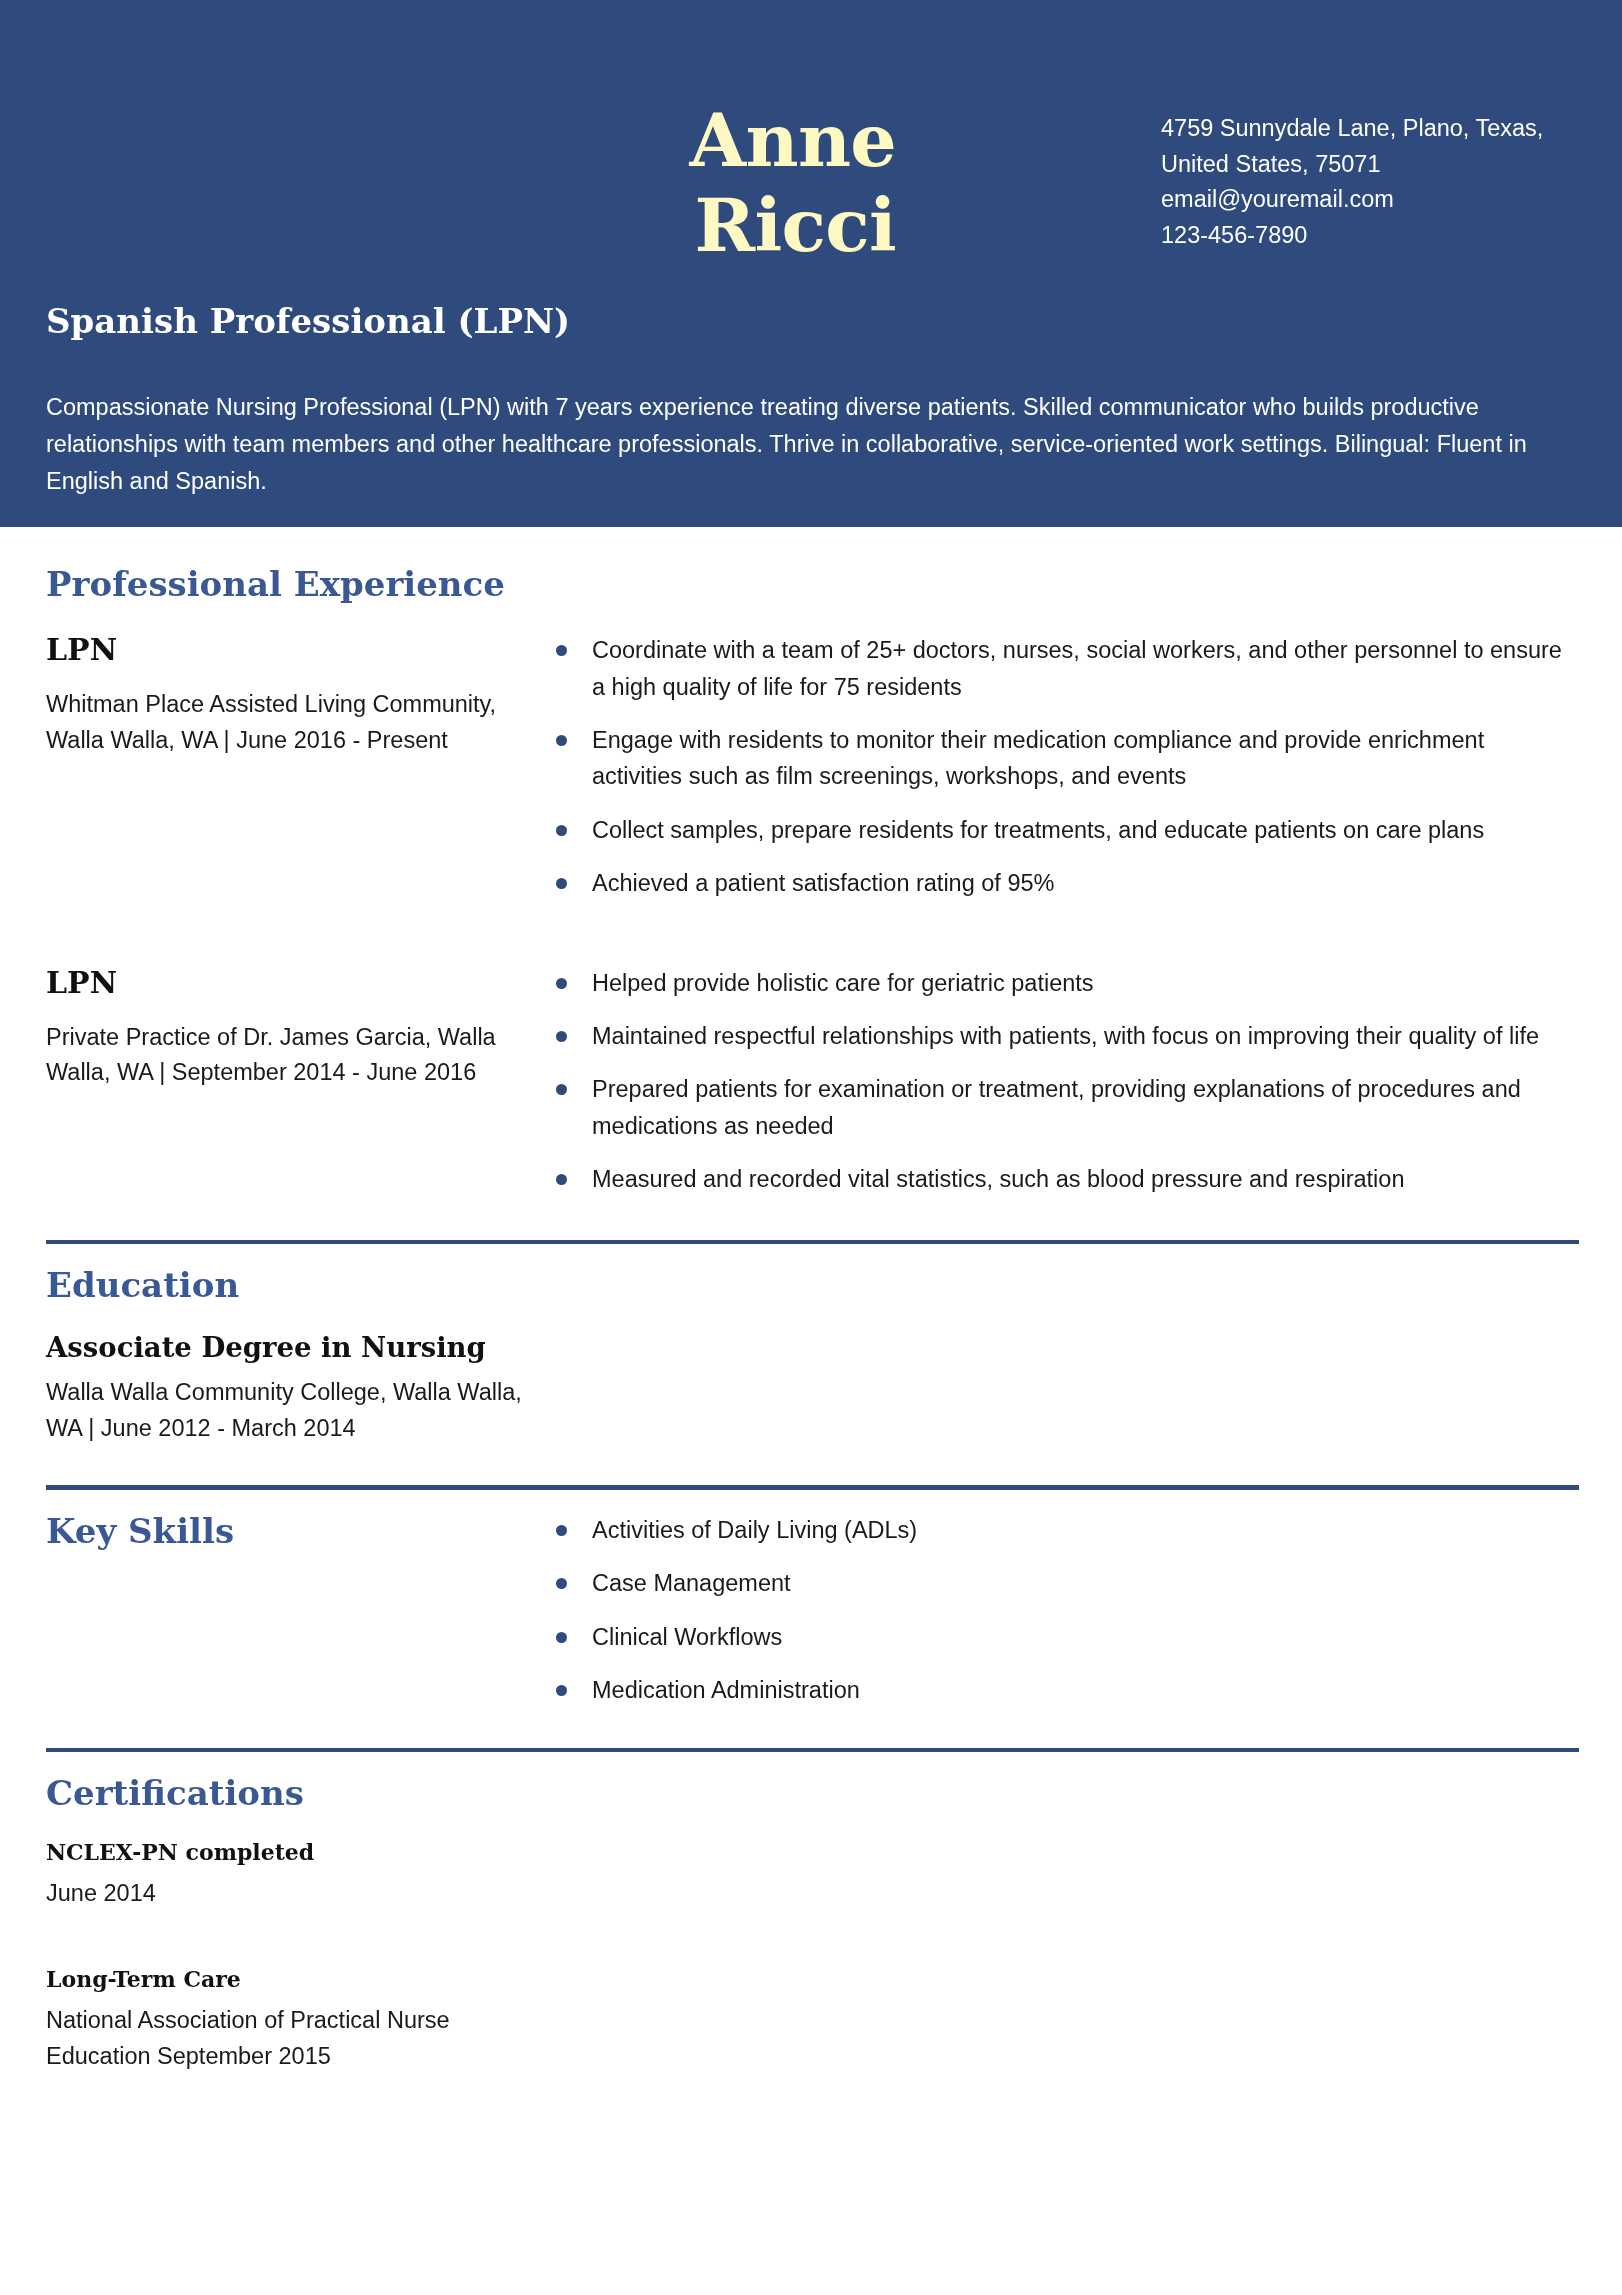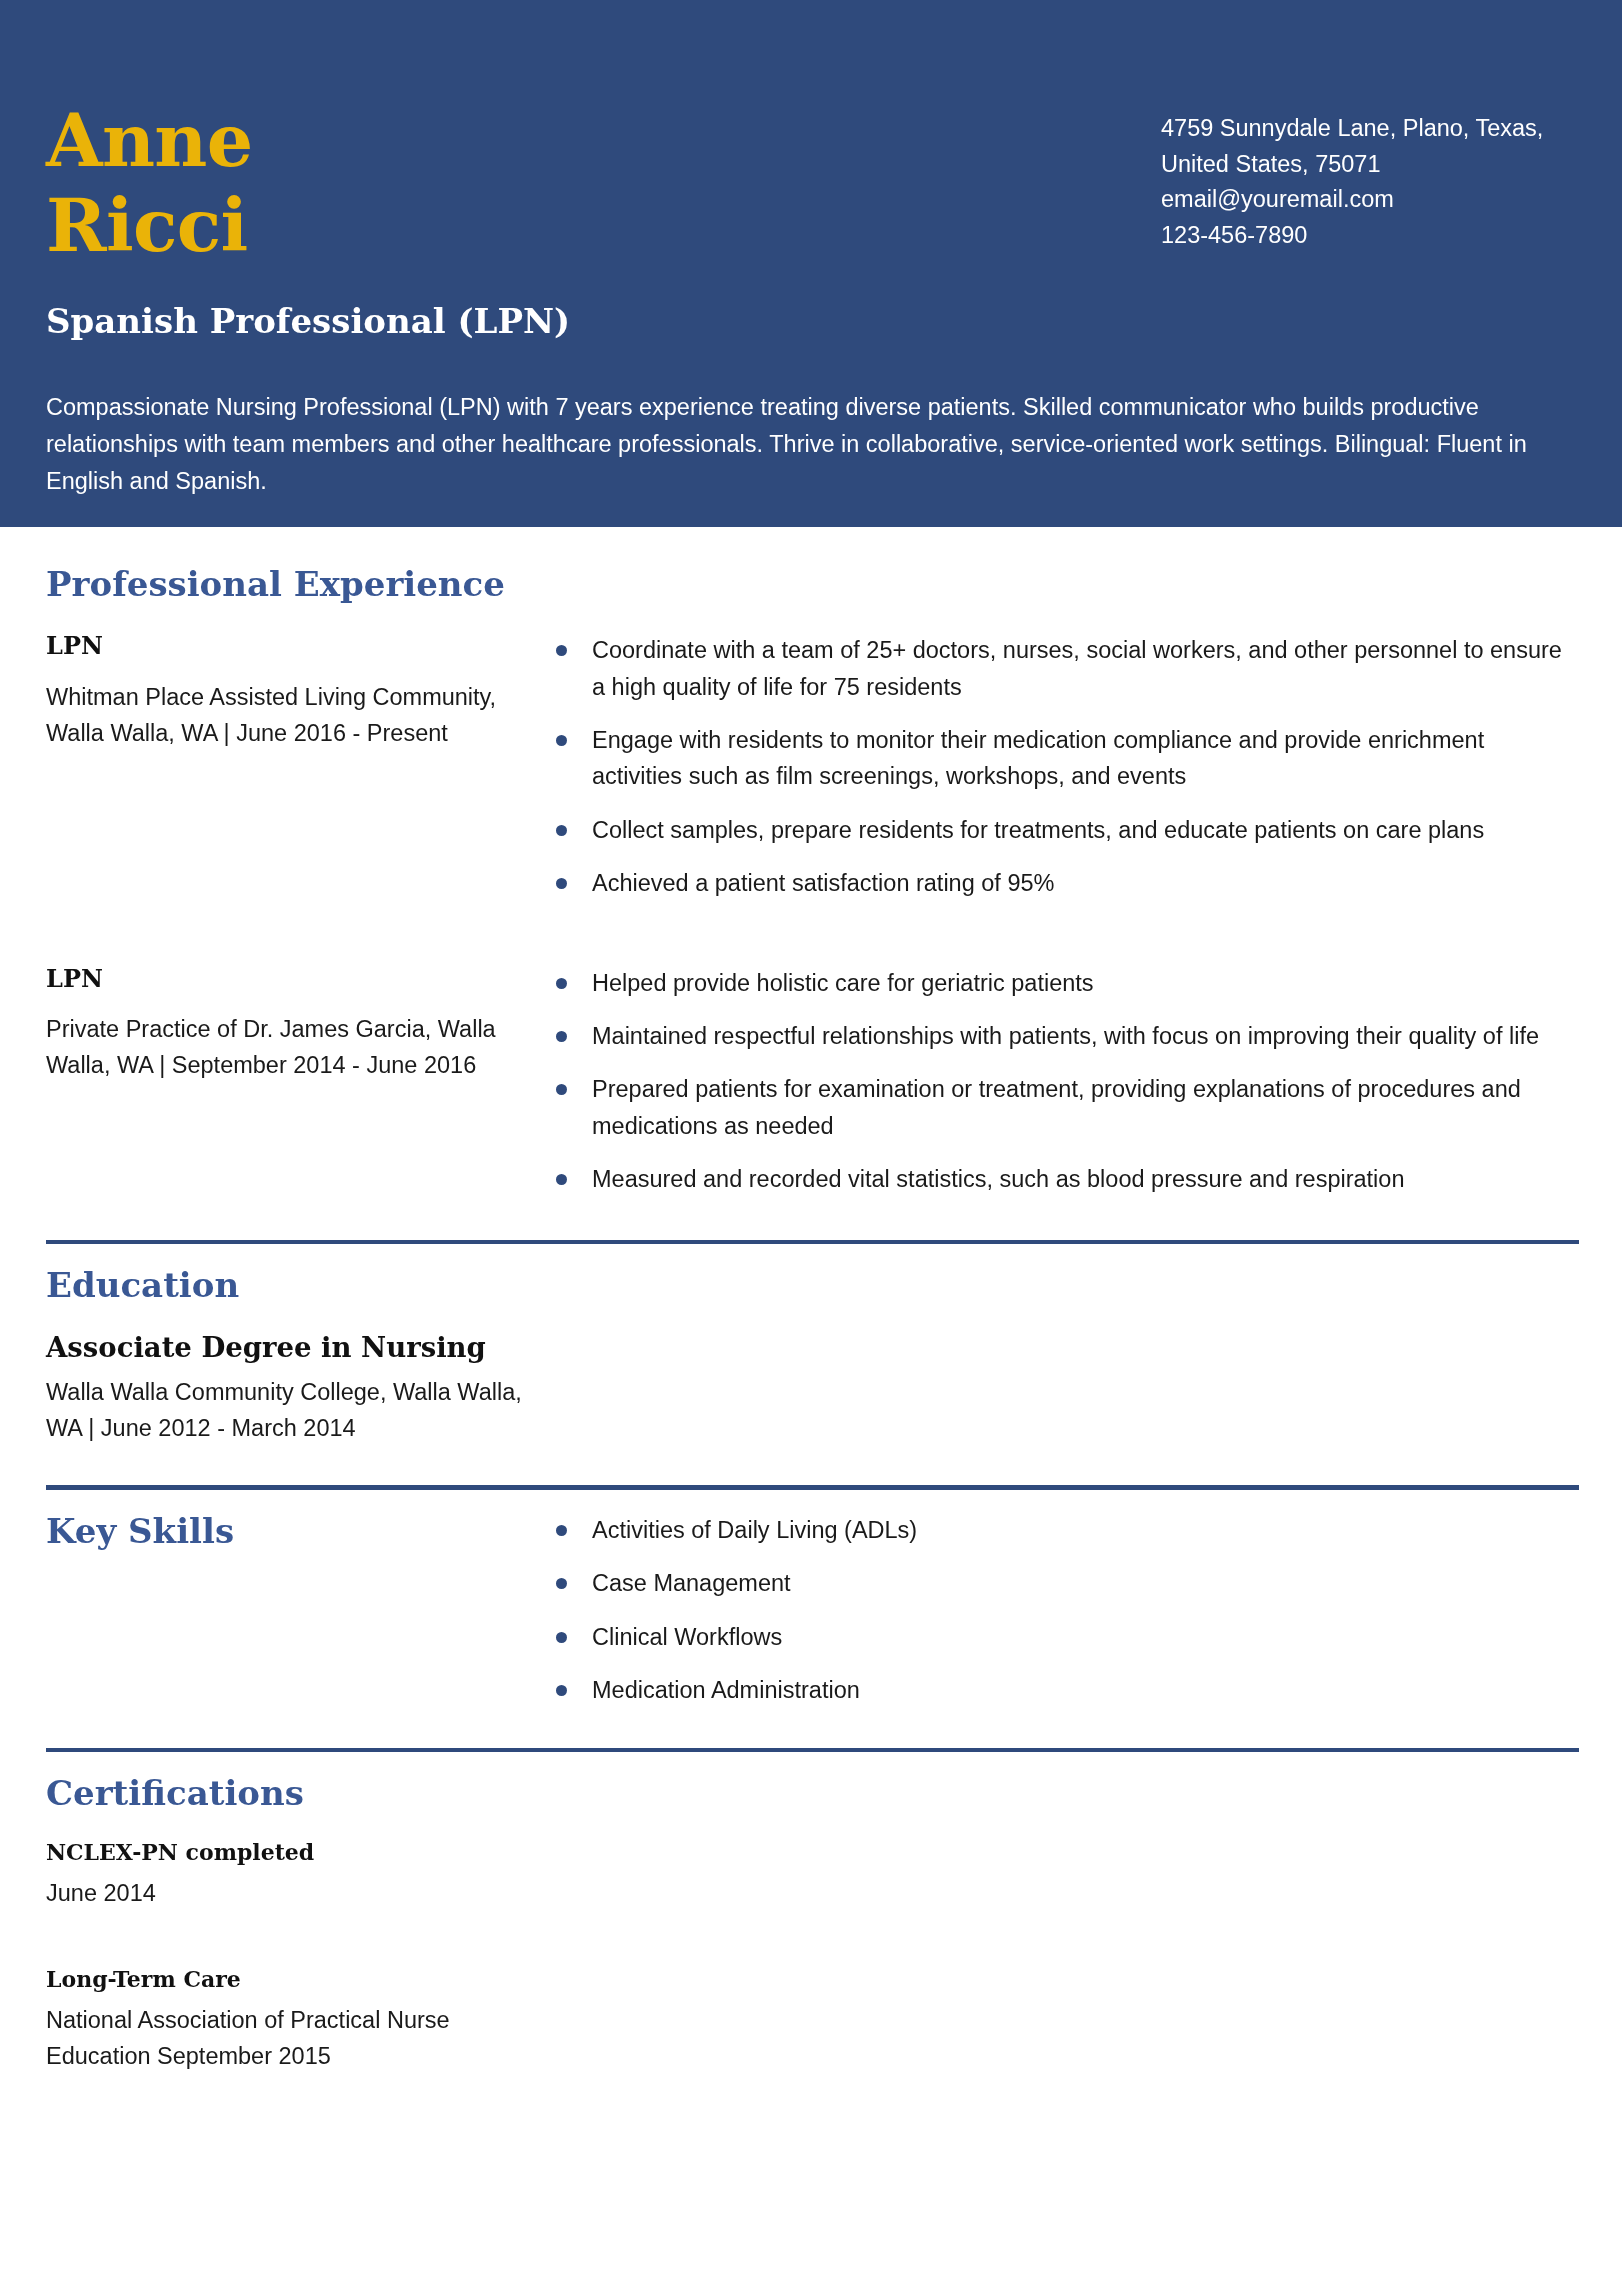--- a/index.html
+++ b/index.html
@@ -40,22 +40,23 @@
     position: absolute;
     left: 0;
     top: 98px;
     width: 850px;
   }
   .name-line {
     font-family: "DejaVu Serif", "Liberation Serif", serif;
     font-weight: 700;
     font-size: 73px;
     line-height: 1.17;
-    color: #eab308;
+    color: #fef9c3;
     letter-spacing: -0.7px;
+    text-align: right;
   }
   .job-title {
     position: absolute;
     left: 0;
     top: 301px;
     font-family: "DejaVu Serif", "Liberation Serif", serif;
     font-weight: 700;
     font-size: 34px;
     line-height: 1.2;
     color: #ffffff;
@@ -119,21 +120,21 @@
     box-sizing: border-box;
   }
   .col-right {
     flex: 1 1 auto;
     box-sizing: border-box;
   }
 
   .role-title {
     font-family: "DejaVu Serif", "Liberation Serif", serif;
     font-weight: 700;
-    font-size: 24px;
+    font-size: 30px;
     line-height: 1.2;
     color: #111111;
   }
   .role-meta {
     font-size: 23.5px;
     line-height: 1.52;
     color: #1a1a1a;
     margin-top: 19px;
   }
 

